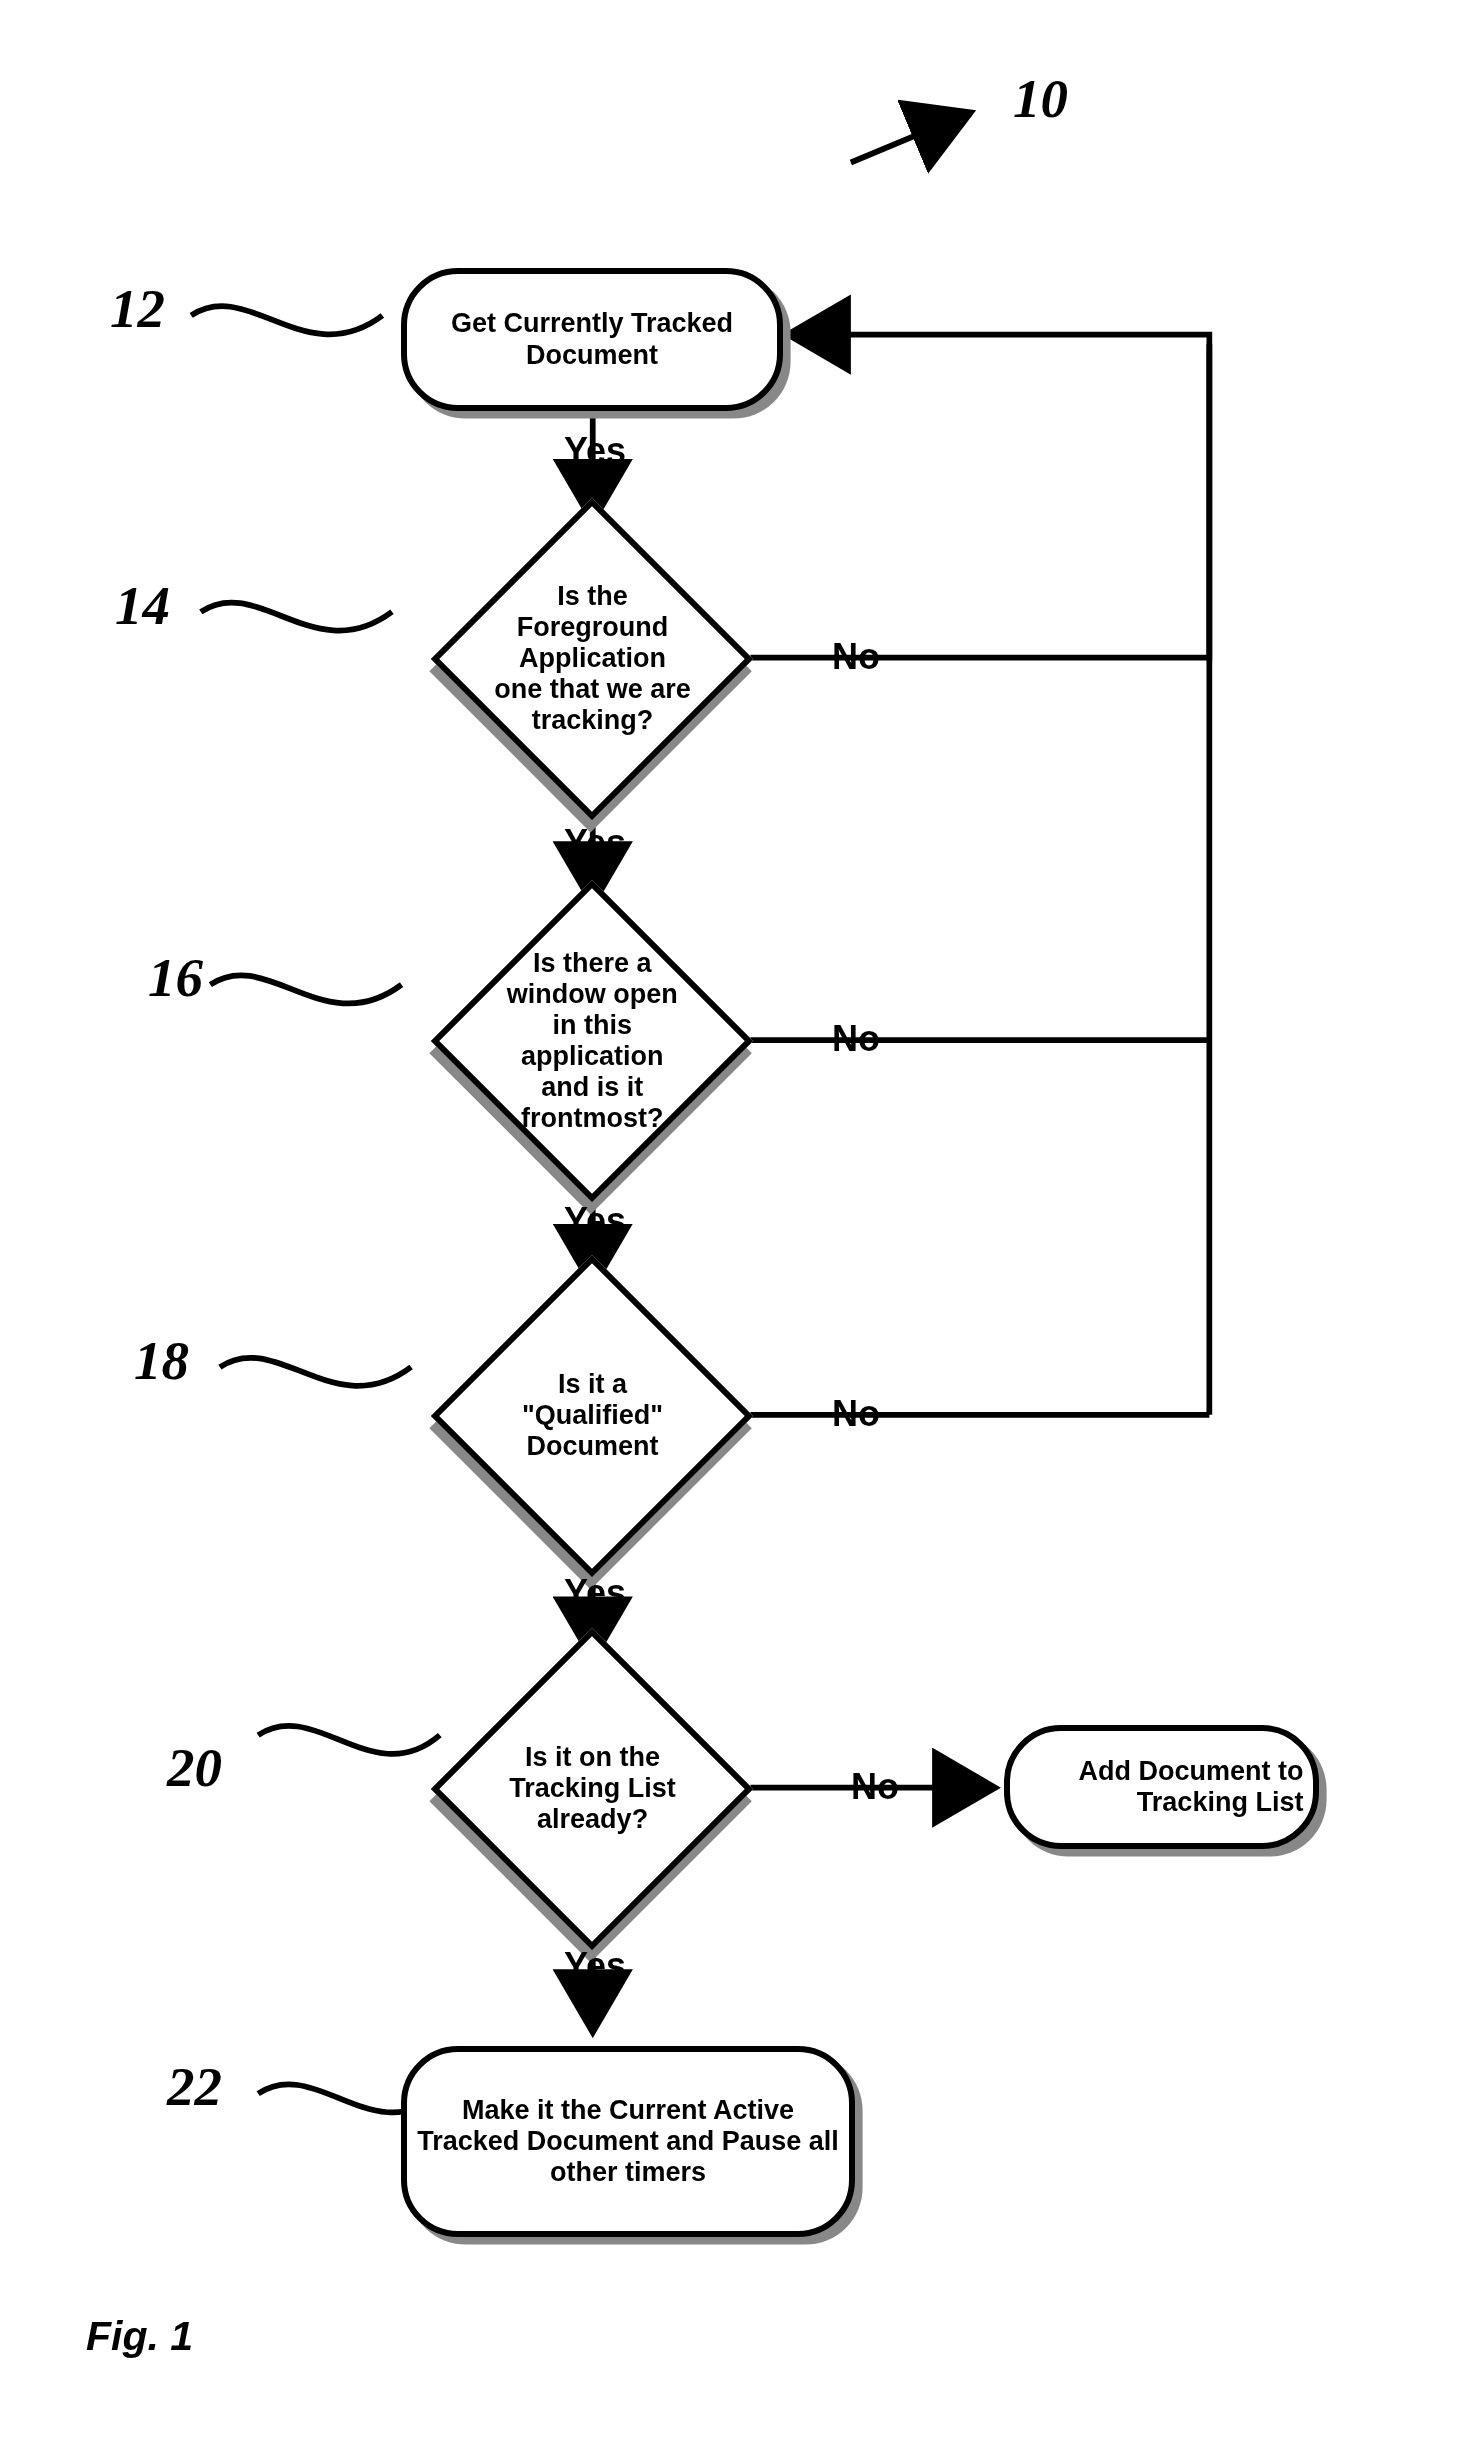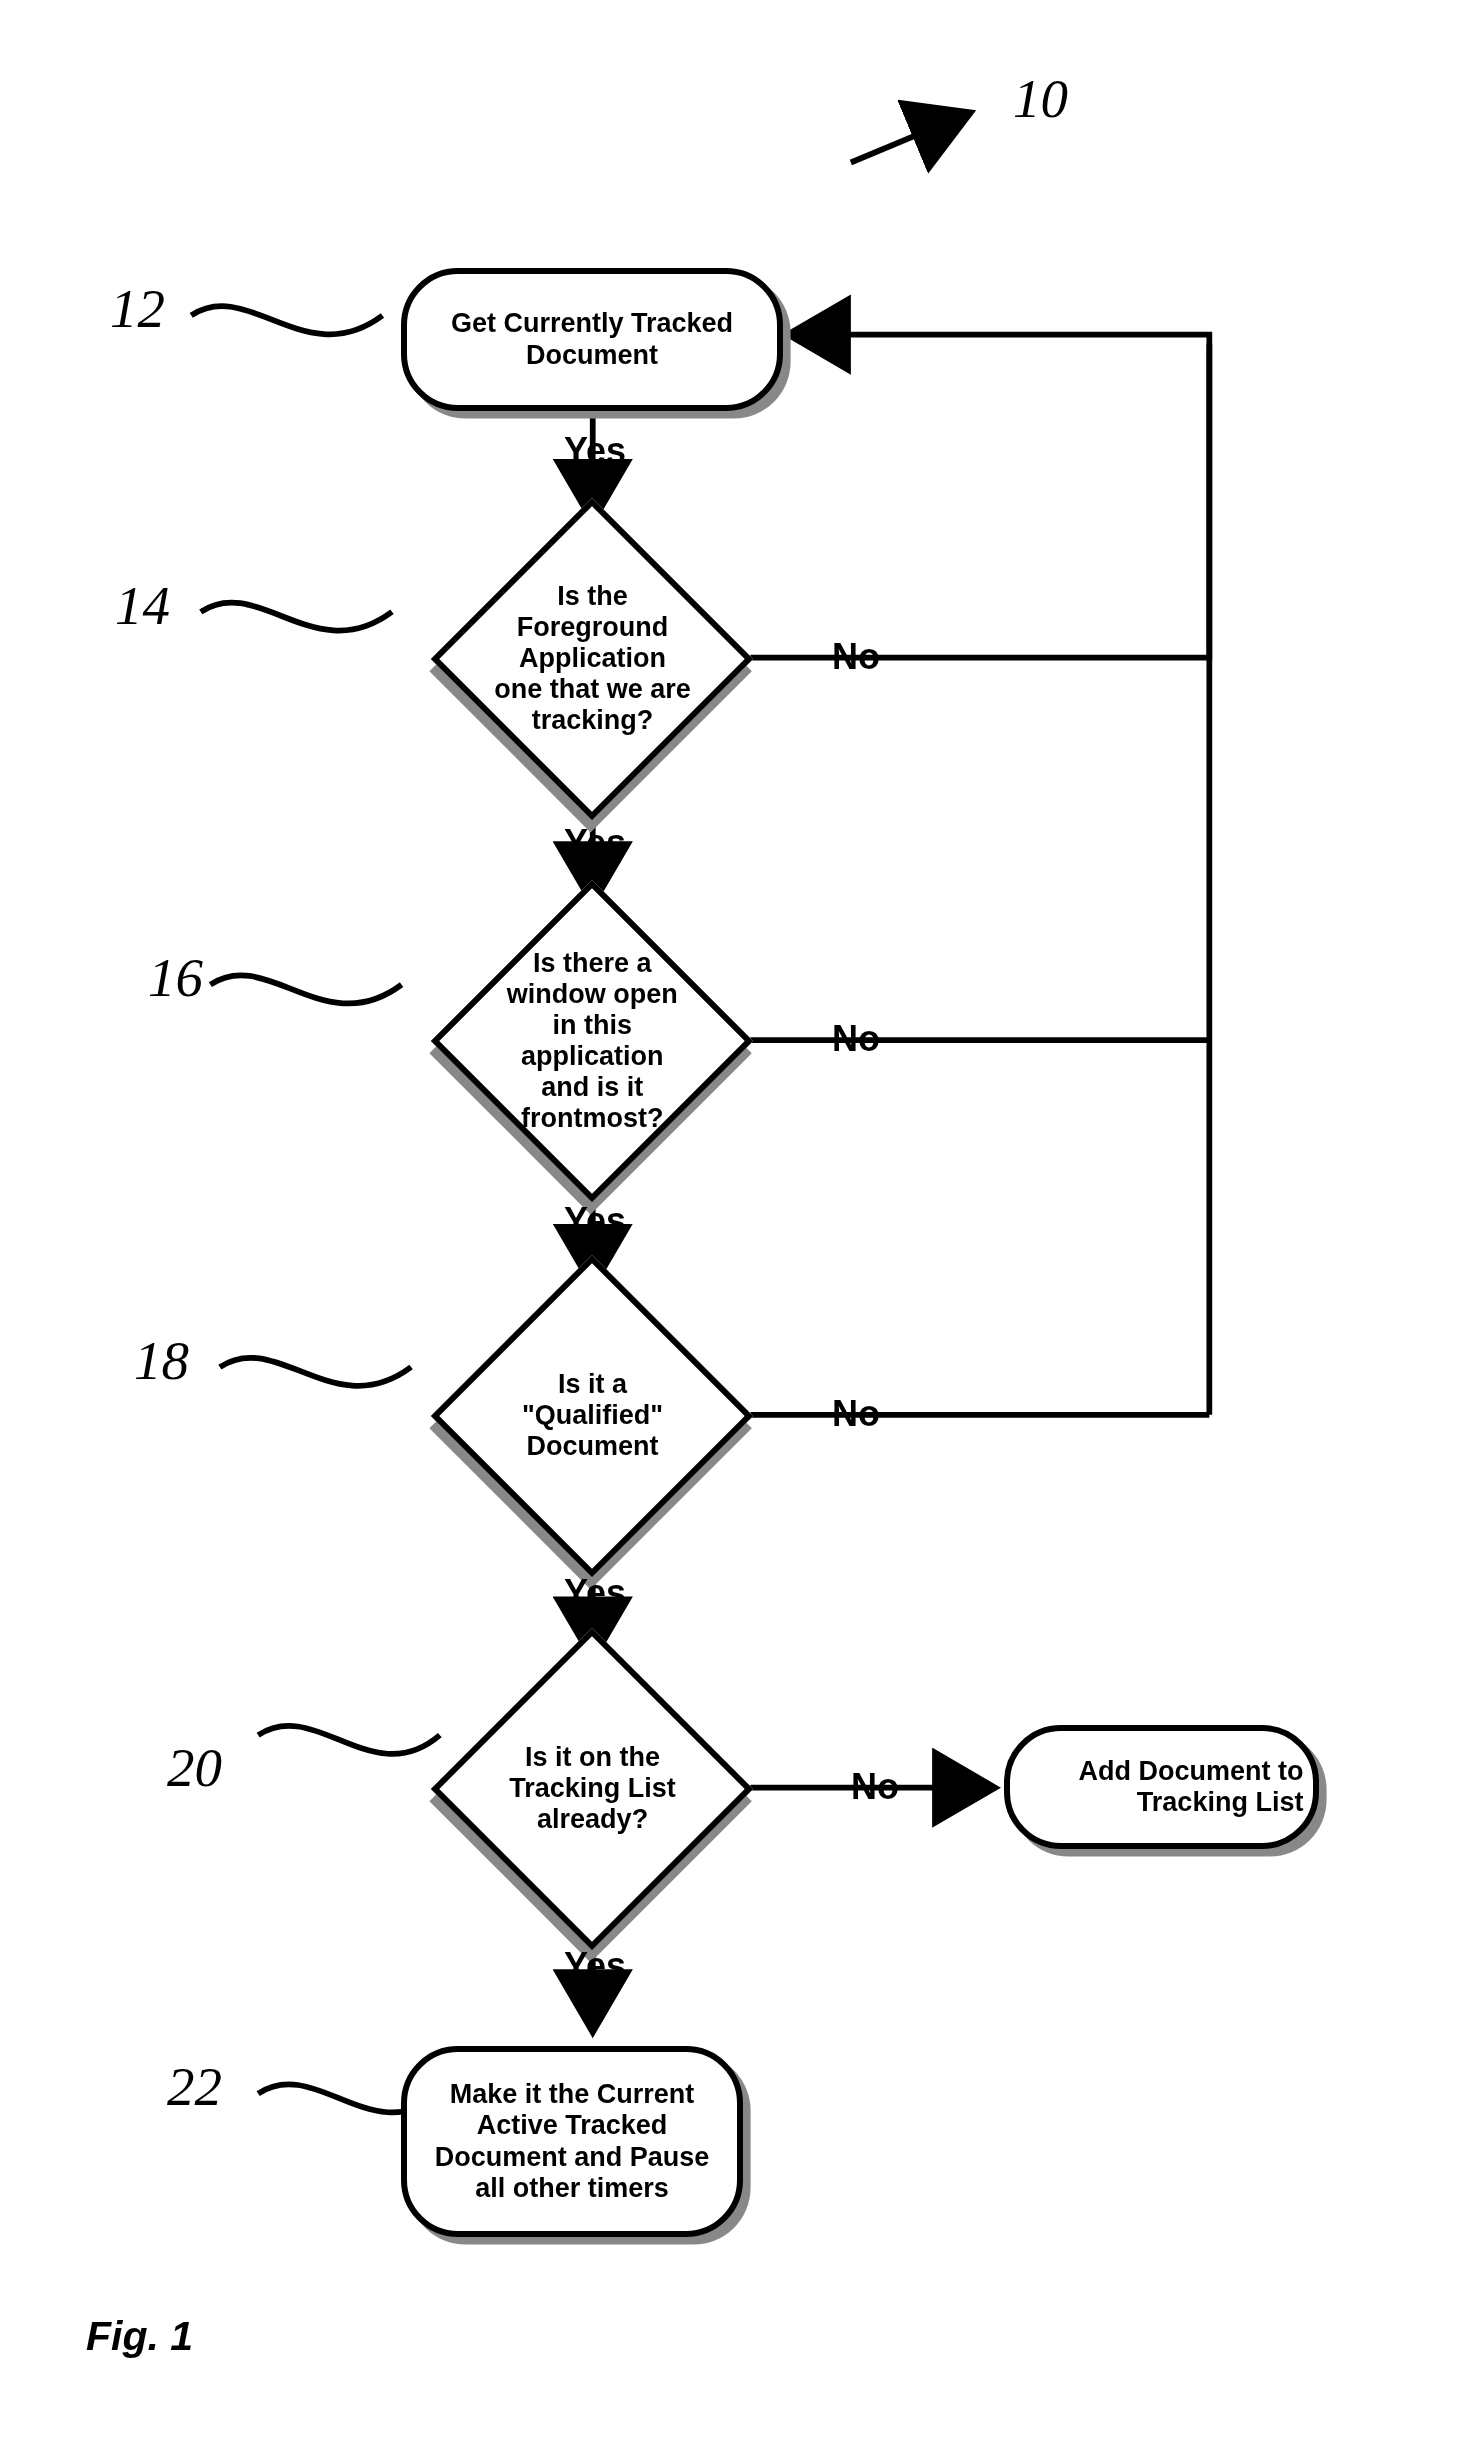--- a/index.html
+++ b/index.html
@@ -18,21 +18,21 @@
   .figcaption {
     position: absolute;
     font-weight: 900;
     font-style: italic;
     font-size: 41px;
     color: #000;
   }
   .ref-label {
     position: absolute;
     font-style: italic;
-    font-weight: 400;
+    font-weight: 700;
     font-size: 55px;
     font-family: "Times New Roman", serif;
     color: #000;
   }
   .node {
     position: absolute;
     background: #fff;
     text-align: center;
     font-size: 27px;
     font-weight: 700;
@@ -137,21 +137,21 @@
   </div>
 
   <div class="node diamond" style="left:478px; top:1302px; width:228px; height:228px;">
     <div class="inner"><span>Is it a "Qualified" Document</span></div>
   </div>
 
   <div class="node diamond" style="left:478px; top:1675px; width:228px; height:228px;">
     <div class="inner"><span>Is it on the Tracking List already?</span></div>
   </div>
 
-  <div class="node terminator" style="left:401px; top:2046px; width:342px; height:191px;">
+  <div class="node terminator" style="left:401px; top:2046px; width:454px; height:191px;">
     <span>Make it the Current Active Tracked Document and Pause all other timers</span>
   </div>
 
   <div class="node terminator" style="left:1004px; top:1725px; width:315px; height:124px;text-align:right;">
     <span>Add Document to Tracking List</span>
   </div>
 
   <div class="edge-label" style="left:564px; top:430px;">Yes</div>
   <div class="edge-label" style="left:564px; top:822px;">Yes</div>
   <div class="edge-label" style="left:564px; top:1200px;">Yes</div>

